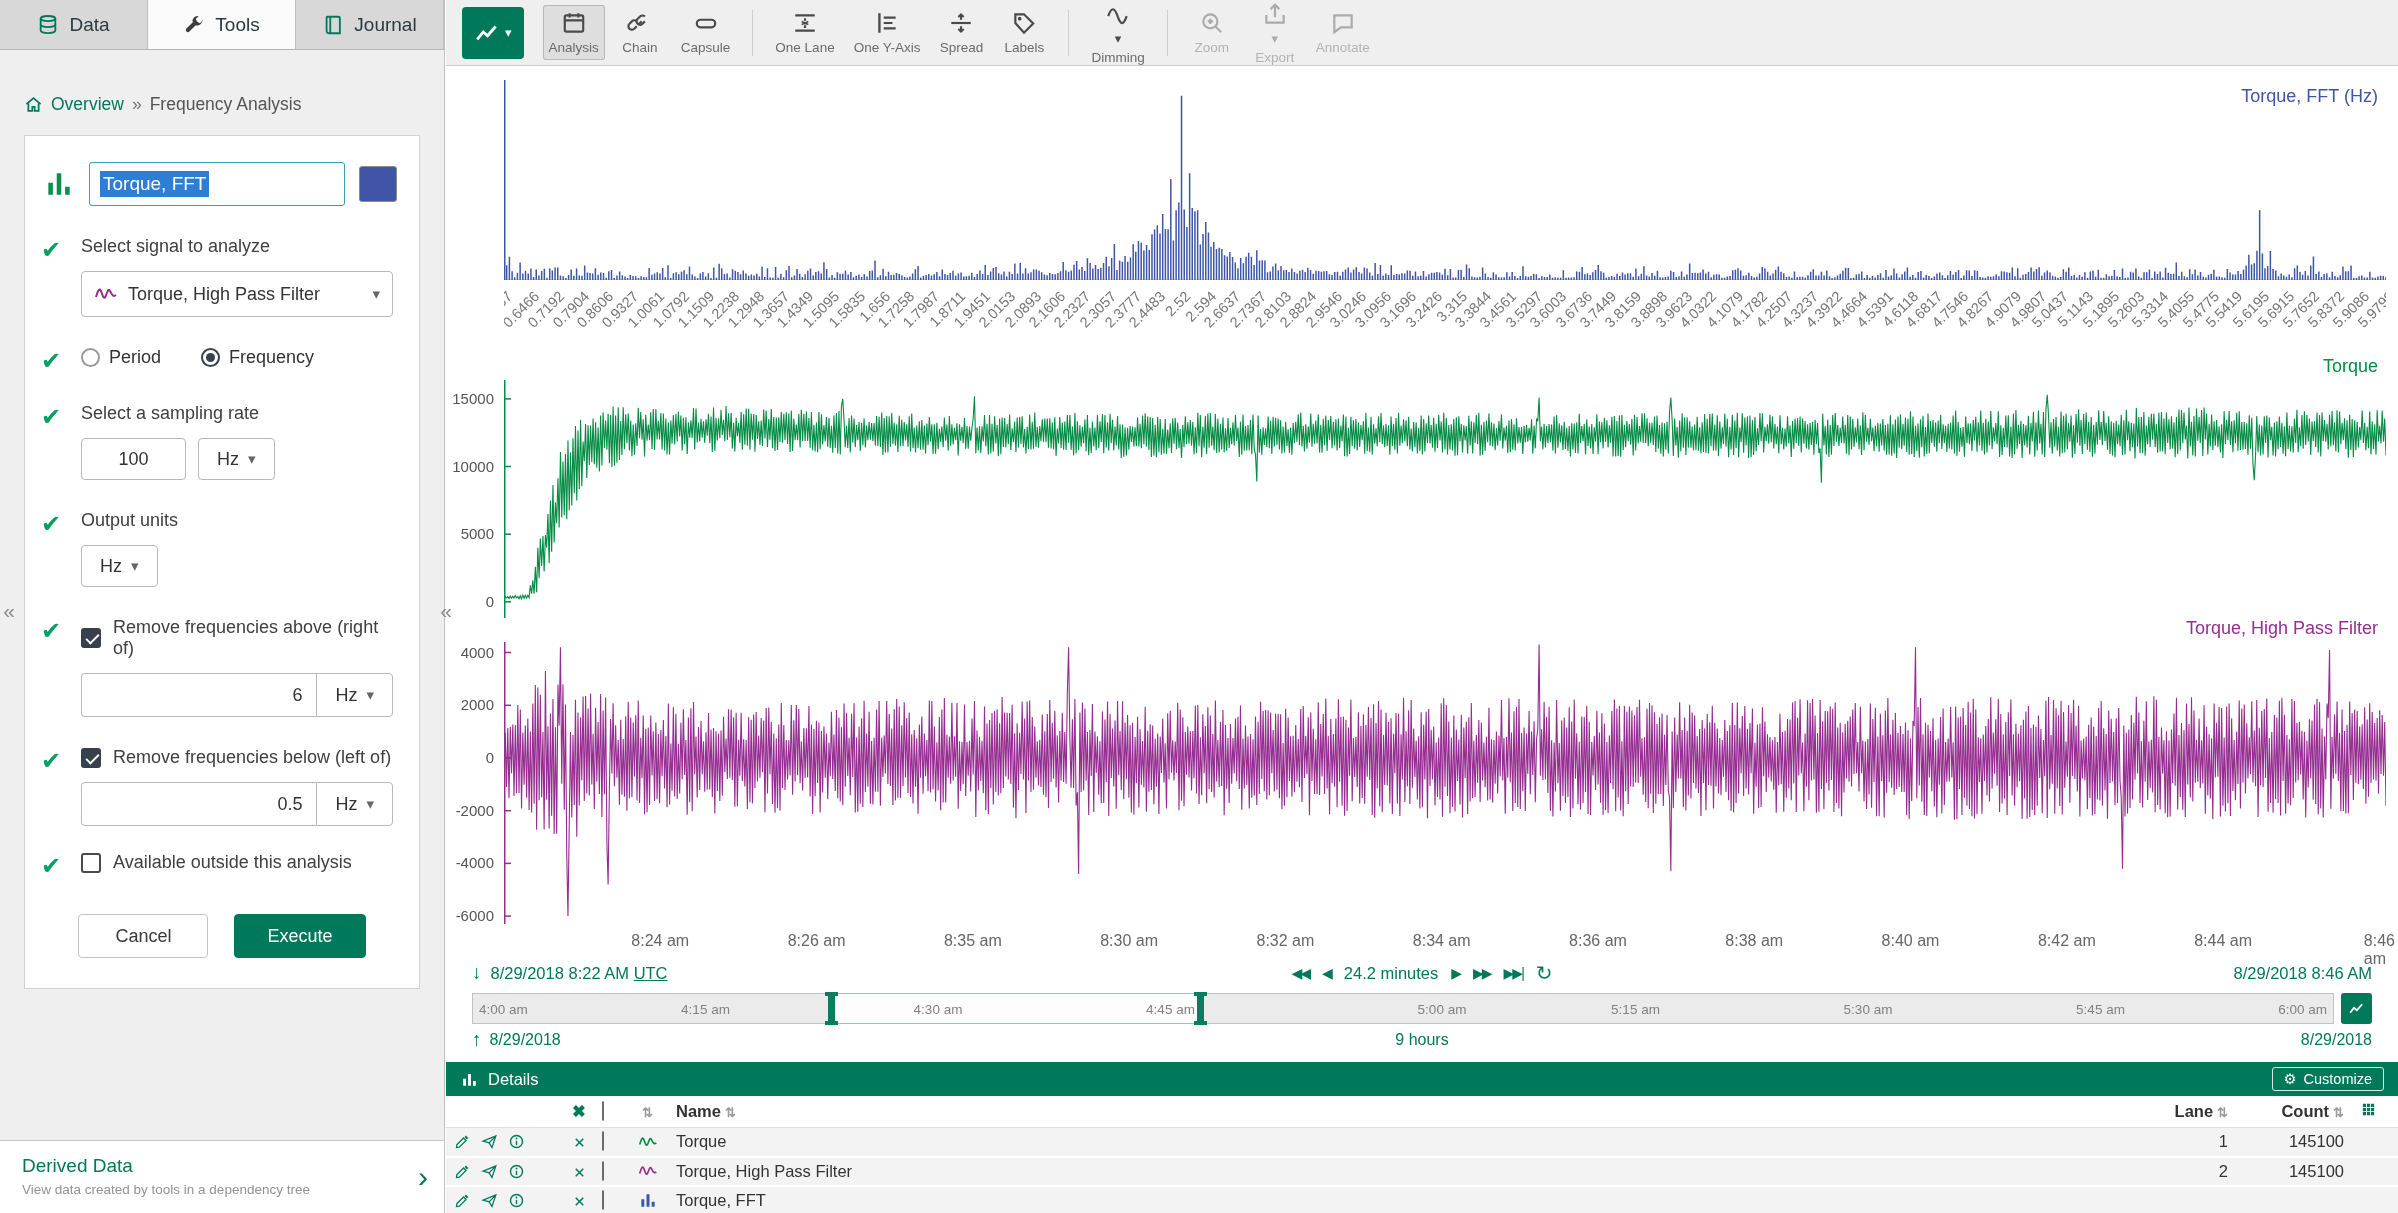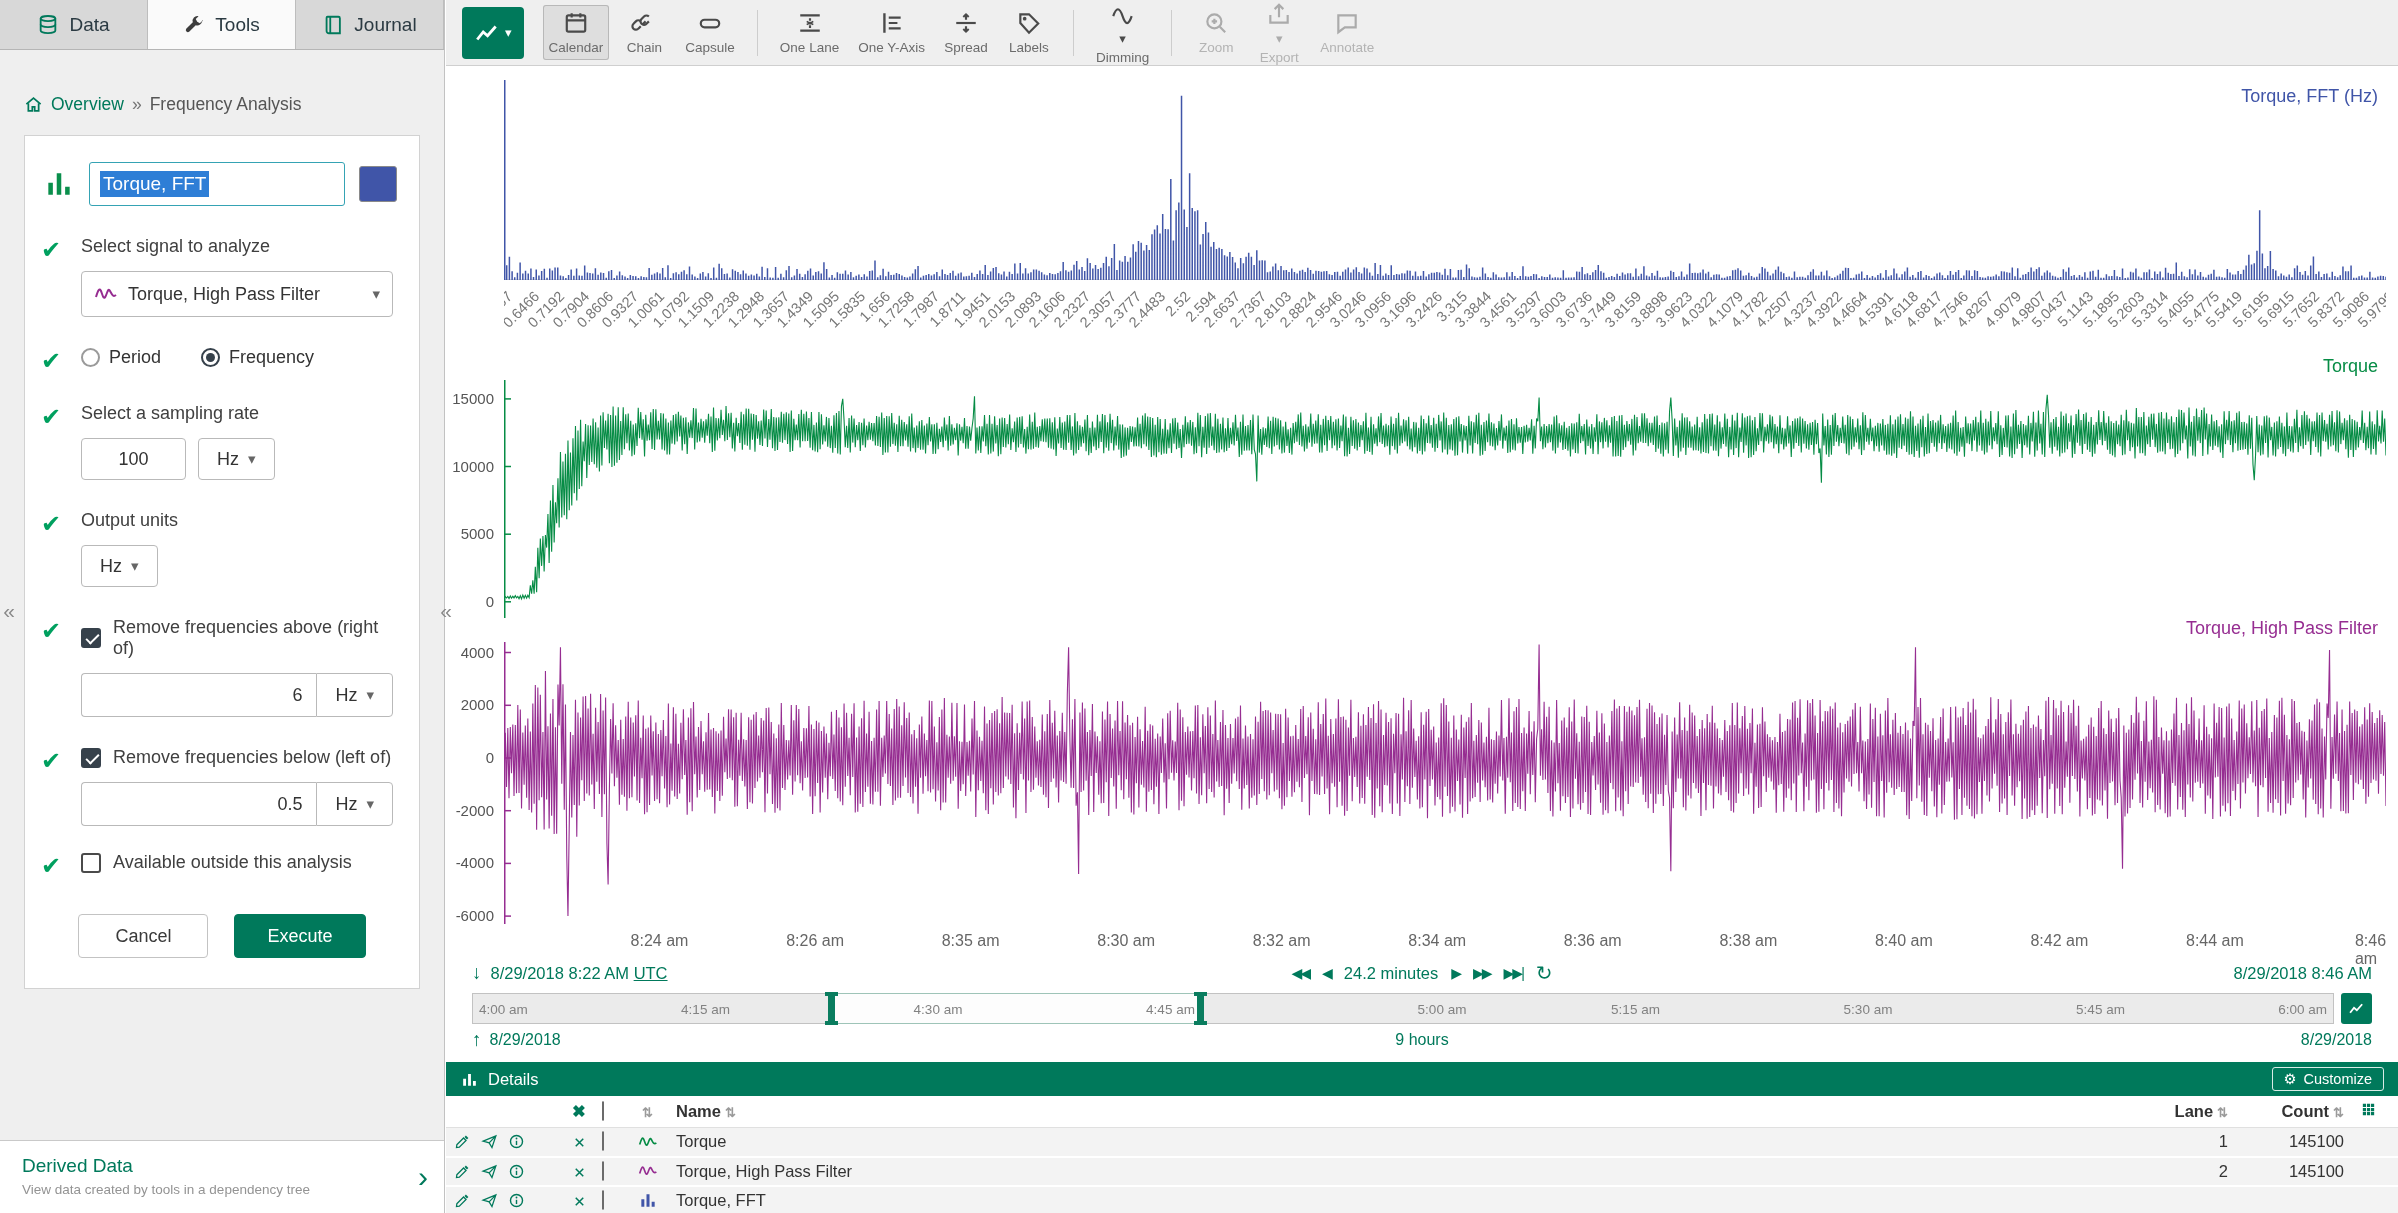--- a/index.html
+++ b/index.html
@@ -71,21 +71,21 @@
 
   .lane { position:relative; margin:0 12px 0 58px; }
   .lane svg { position:absolute; inset:0; width:100%; height:100%; }
   .lane-title { position:absolute; right:8px; font-size:18px; white-space:nowrap; }
   .ylab { position:absolute; left:-56px; width:46px; text-align:right; font-size:15px; color:#555; }
   #lane-fft { height:200px; margin-top:14px; }
   #fft-ticks { position:relative; height:80px; margin:2px 12px 0 58px; overflow:hidden; }
   #fft-ticks span { position:absolute; top:6px; font-size:14.5px; color:#777; white-space:nowrap; transform:translateX(-100%) rotate(-45deg); transform-origin:100% 0; }
   #lane-torque { height:238px; margin-top:18px; }
   #lane-hpf { height:282px; margin-top:24px; }
-  #time-axis { position:relative; height:28px; margin:4px 12px 0 58px; font-size:16px; color:#666; flex:none; }
+  #time-axis { position:relative; height:28px; margin:4px 3px 0 58px; font-size:16px; color:#666; flex:none; }
   #time-axis span { position:absolute; top:4px; transform:translateX(-50%); }
 
   .range-row { height:34px; display:flex; align-items:center; padding:0 26px; color:#00795b; font-size:16.5px; position:relative; flex:none; }
   .range-row .grp { display:flex; align-items:center; gap:9px; }
   .range-row .center { position:absolute; left:50%; transform:translateX(-50%); display:flex; align-items:center; gap:13px; }
   .range-row .right { margin-left:auto; }
   .media { font-size:14px; letter-spacing:-2px; cursor:pointer; color:#00795b; }
   .refresh { font-size:20px; cursor:pointer; letter-spacing:0; }
   .u { text-decoration:underline; }
 
@@ -311,21 +311,21 @@
           <svg class="ic" viewBox="0 0 24 24" style="width:26px;height:26px;">
             <path d="M3 18l5.5-7 4 3.5L20 6" fill="none" stroke="currentColor" stroke-width="2.6"></path>
           </svg>
           <span class="caret">▾</span>
         </div>
         <div class="tbtn active">
           <svg class="ic" viewBox="0 0 24 24" style="width:26px;height:26px;">
             <rect x="3.5" y="5" width="17" height="15" rx="1.5" fill="none" stroke="currentColor" stroke-width="2"></rect>
             <path d="M3.5 9.5h17M8 3v4M16 3v4" fill="none" stroke="currentColor" stroke-width="2"></path>
           </svg>
-          <span class="lbl">Calendar</span>
+          <span class="lbl">Analysis</span>
         </div>
         <div class="tbtn">
           <svg class="ic" viewBox="0 0 24 24" style="width:26px;height:26px;">
             <path d="M10.5 13.5 13.5 10.5" stroke="currentColor" stroke-width="2" fill="none"></path>
             <path d="M9 15l-2 2a3.2 3.2 0 1 1-4.5-4.5l2-2a3.2 3.2 0 0 1 4.5 0" fill="none" stroke="currentColor" stroke-width="2"></path>
             <path d="m15 9 2-2a3.2 3.2 0 1 1 4.5 4.5l-2 2a3.2 3.2 0 0 1-4.5 0" fill="none" stroke="currentColor" stroke-width="2" transform="rotate(180 15.75 9.75)"></path>
           </svg>
           <span class="lbl">Chain</span>
         </div>
         <div class="tbtn">

